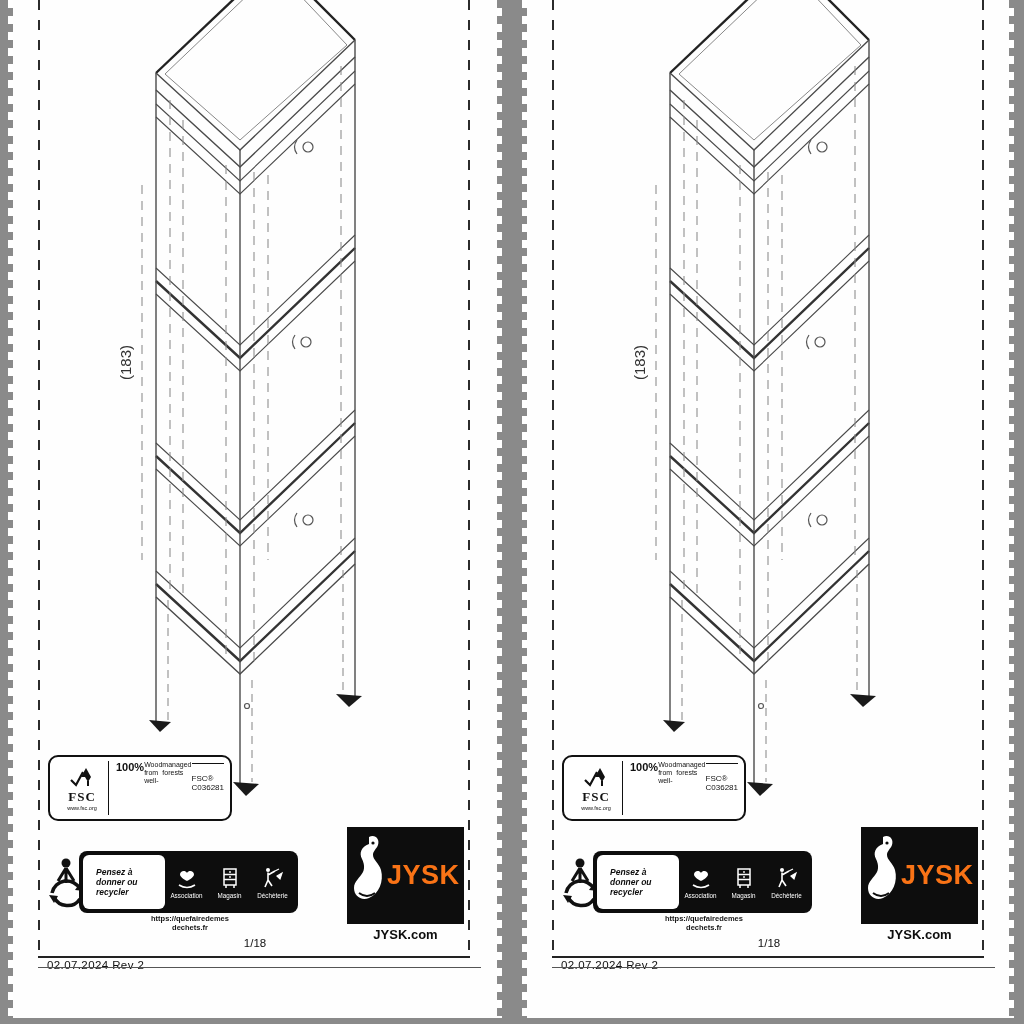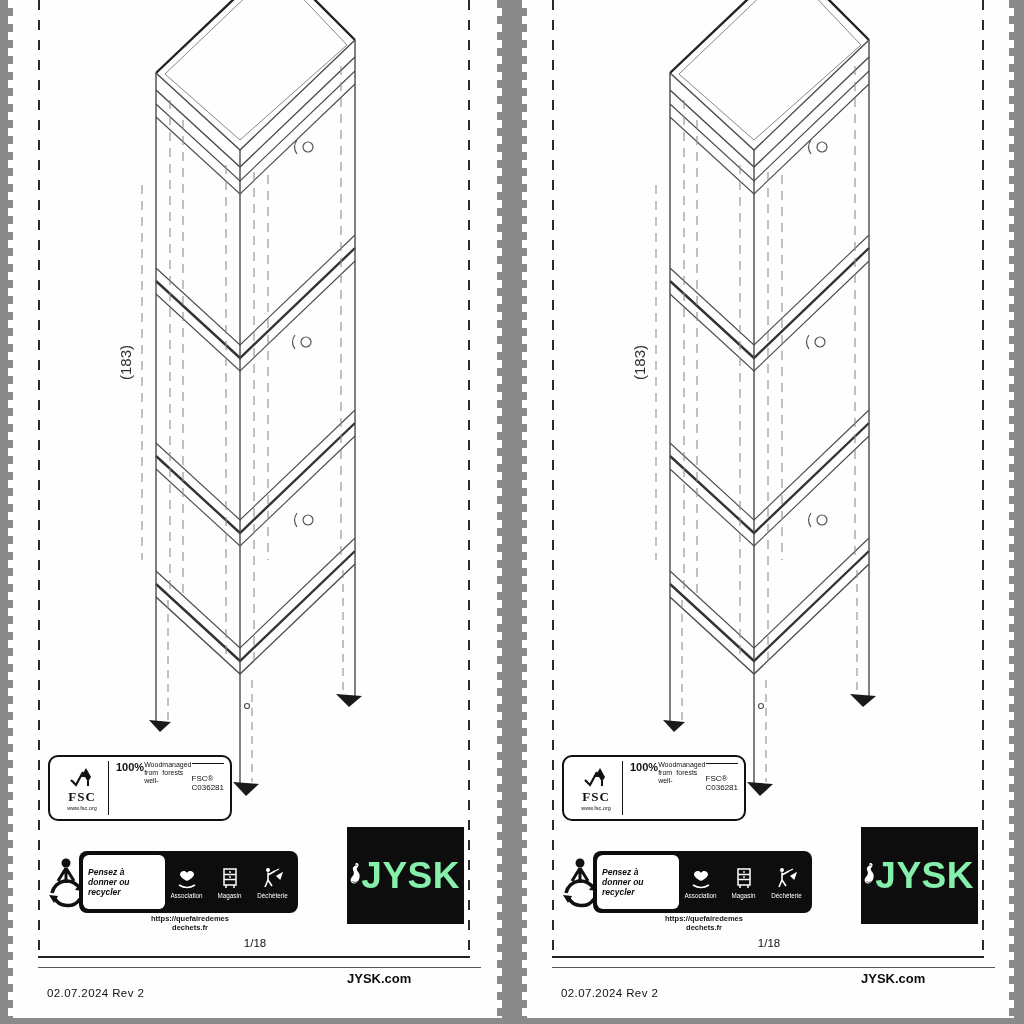--- a/index.html
+++ b/index.html
@@ -36,35 +36,35 @@
   .fsc-url{font-size:5.5px;}
   .fsc-right{flex:1;display:flex;flex-direction:row;justify-content:center;padding-left:7px;line-height:1.15;}
   .fsc-pct{font-weight:bold;font-size:11px;}
   .fsc-line{font-size:7px;}
   .fsc-cert{font-size:8px;margin-top:2px;border-top:1px solid #111;padding-top:10px;}
   
   .triman{position:absolute;left:33px;top:855px;width:40px;height:56px;}
   .banner{position:absolute;left:66px;top:851px;width:219px;height:62px;background:#0d0d0d;
       border-radius:8px;display:flex;align-items:stretch;padding:4px;box-sizing:border-box;}
   .pill{background:#fff;border-radius:6px;width:82px;display:flex;flex-direction:column;justify-content:center;
-      padding:2px 5px;box-sizing:border-box;color:#0d0d0d;font-weight:bold;font-style:italic;
+      padding:2px 13px;box-sizing:border-box;color:#0d0d0d;font-weight:bold;font-style:italic;
       font-size:8.5px;line-height:1.2;}
   .chan{flex:1;display:flex;flex-direction:column;align-items:center;justify-content:center;color:#fff;}
   .chan svg{display:block;}
   .chan-label{font-size:6.3px;margin-top:2px;white-space:nowrap;}
   .url-lines{position:absolute;left:82px;top:914px;width:190px;text-align:center;
       font-size:7.5px;font-weight:600;line-height:1.2;color:#151515;}
   
   .brand-box{position:absolute;left:334px;top:827px;width:117px;height:97px;background:#0d0d0d;
       display:flex;align-items:center;padding:0 4px 0 2px;box-sizing:border-box;}
-  .brand-word{color:#86efac;font-weight:bold;font-size:37px;letter-spacing:0.5px;flex:1;text-align:center;}
-  .brand-site{position:absolute;left:334px;top:971px;width:117px;text-align:left;
+  .brand-word{color:#f97316;font-weight:bold;font-size:27px;letter-spacing:0.5px;flex:1;text-align:left;}
+  .brand-site{position:absolute;left:334px;top:927px;width:117px;text-align:center;
       font-weight:bold;font-size:13px;color:#0d0d0d;}
   
-  .foot-rev{position:absolute;left:34px;top:987px;font-size:11.5px;font-weight:500;letter-spacing:0.4px;}
+  .foot-rev{position:absolute;left:34px;top:959px;font-size:11.5px;font-weight:500;letter-spacing:0.4px;}
   .foot-page{position:absolute;left:0;top:937px;width:484px;text-align:center;font-size:11.5px;}
   .rule1{position:absolute;left:25px;top:956px;width:432px;height:2px;background:#222;}
   .rule2{position:absolute;left:25px;top:967px;width:443px;height:1px;background:#555;}
 </style>
 </head>
 <body>
 
 <div class="canvas">
 
   <div class="page page-left" id="page-left">

